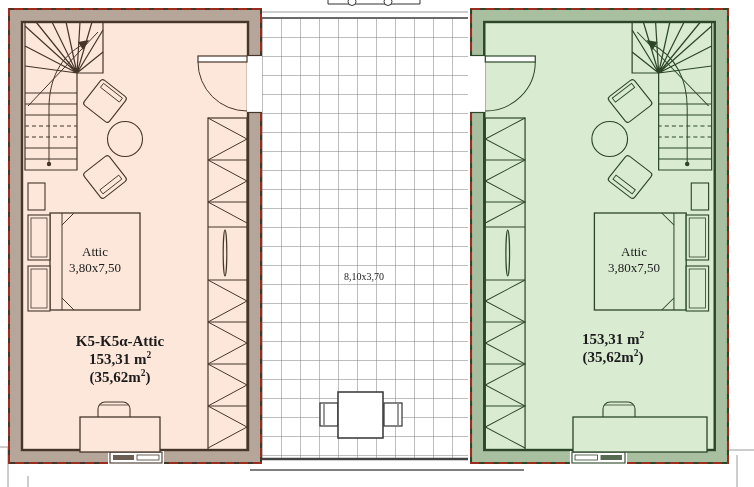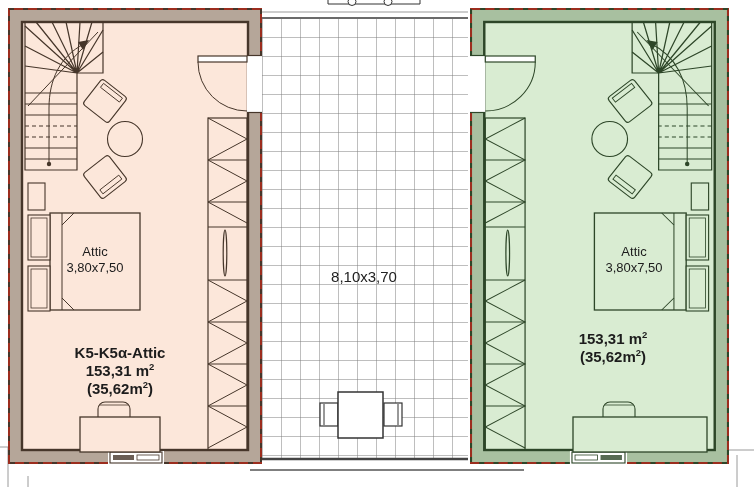--- a/index.html
+++ b/index.html
@@ -1,27 +1,27 @@
 <!DOCTYPE html>
 <html style="--boundary: #9c2d1e; --grid: #7d7d7d; --left-line: #46362a; --left-wall: #b5a699; --left-floor: #fce7da; --right-line: #2d4628; --right-wall: #a8c0a0; --right-floor: #d9ecd2;"><head>
 <meta charset="utf-8">
 <style>
   html,body{margin:0;padding:0;background:#ffffff;}
   .canvas{
     position:relative;width:754px;height:487px;background:#ffffff;overflow:hidden;
-    font-family:Liberation Sans, sans-serif;
+    font-family:Liberation Serif, serif;
   }
   .unit-svg{position:absolute;top:8px;height:456px;}
   .unit-left{left:8px;width:254px;color:var(--left-line,#46362a);--wall:var(--left-wall,#b5a699);--floor:var(--left-floor,#fce7da);}
   .unit-right{left:470px;width:259px;color:var(--right-line,#2d4628);--wall:var(--right-wall,#a8c0a0);--floor:var(--right-floor,#d9ecd2);}
   .base-svg,.overlay-svg{position:absolute;left:0;top:0;width:754px;height:487px;}
   .label{position:absolute;text-align:center;color:#1c1c1c;}
   .attic-label{font-size:13px;line-height:16px;}
   .unit-label{font-size:15px;line-height:18px;font-weight:bold;}
-  .terrace-label{font-size:15px;line-height:12px;color:#222;}
+  .terrace-label{font-size:10px;line-height:12px;color:#222;}
   sup{font-size:9.5px;line-height:0;}
 </style>
 </head>
 <body>
 
 <div class="canvas">
 
   <svg class="base-svg" width="754" height="487" viewBox="0 0 754 487">
     <defs>
       <pattern id="gridpat" width="19" height="19" patternUnits="userSpaceOnUse" x="262" y="18">
@@ -149,21 +149,21 @@
       <line x1="605" y1="405" x2="633" y2="405" stroke-width="0.8"></line>
       <rect x="573" y="417" width="134" height="35" stroke-width="1.3"></rect>
     </g>
   </svg>
 
   <div class="label attic-label" style="left:35px;top:244px;width:120px">
     <div>Attic</div>
     <div>3,80x7,50</div>
   </div>
 
-  <div class="label unit-label" style="left:40px;top:344px;width:160px">
+  <div class="label unit-label" style="left:40px;top:332px;width:160px">
     <div>K5-K5α-Attic</div>
     <div><span>153,31 m</span><sup>2</sup></div>
     <div><span>(35,62m</span><sup>2</sup><span>)</span></div>
   </div>
 
   <div class="label terrace-label" style="left:314px;top:271px;width:100px">
     <div>8,10x3,70</div>
   </div>
 
   <div class="label attic-label" style="left:574px;top:244px;width:120px">

